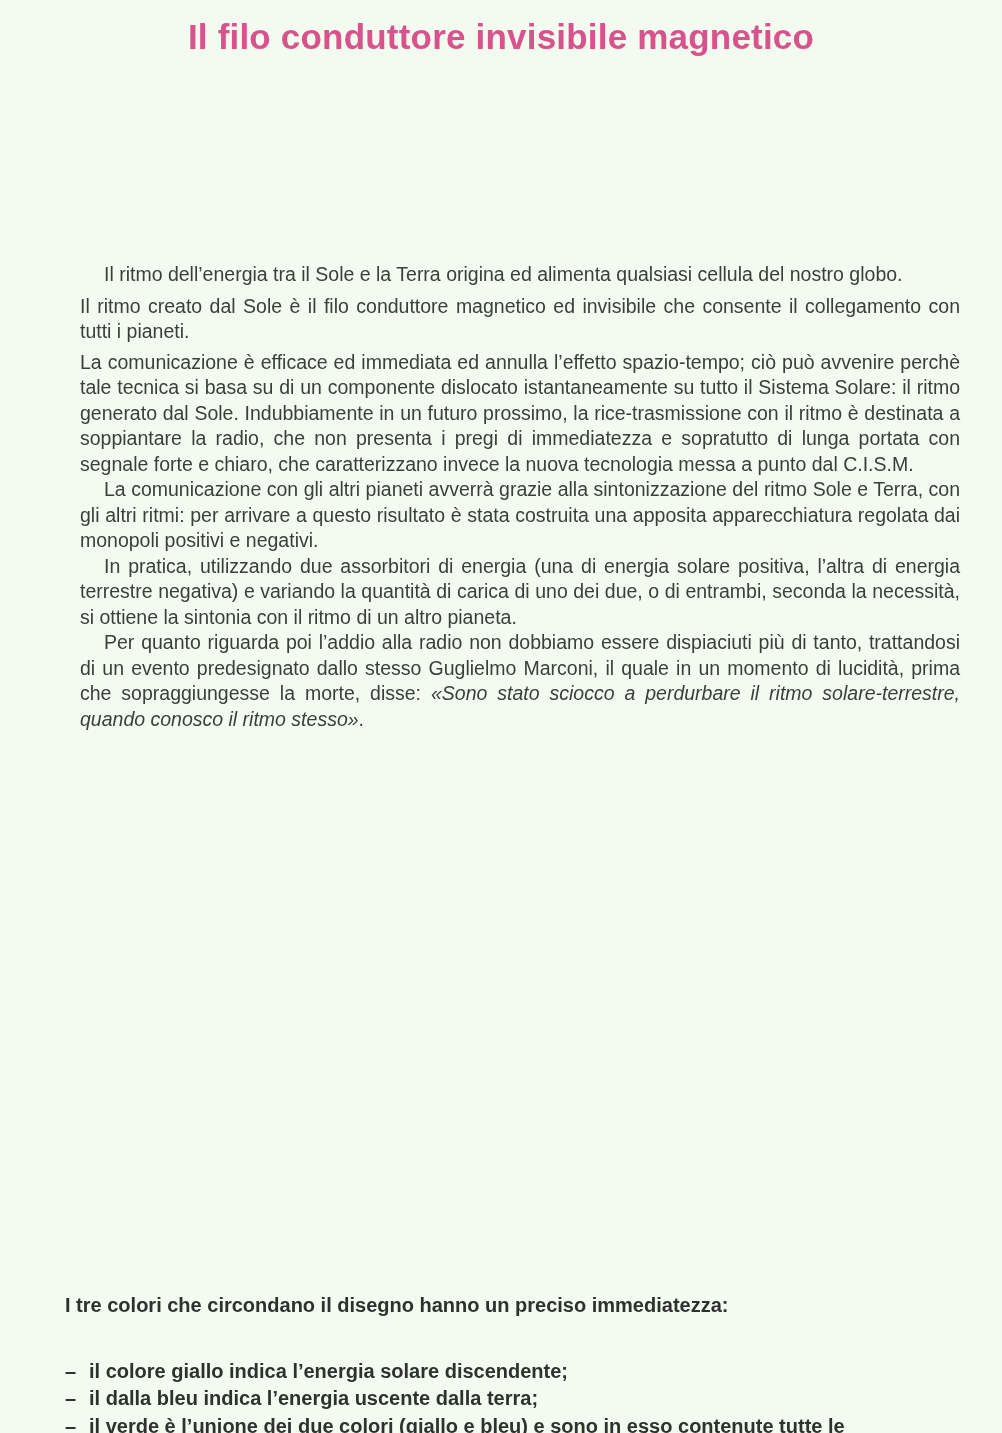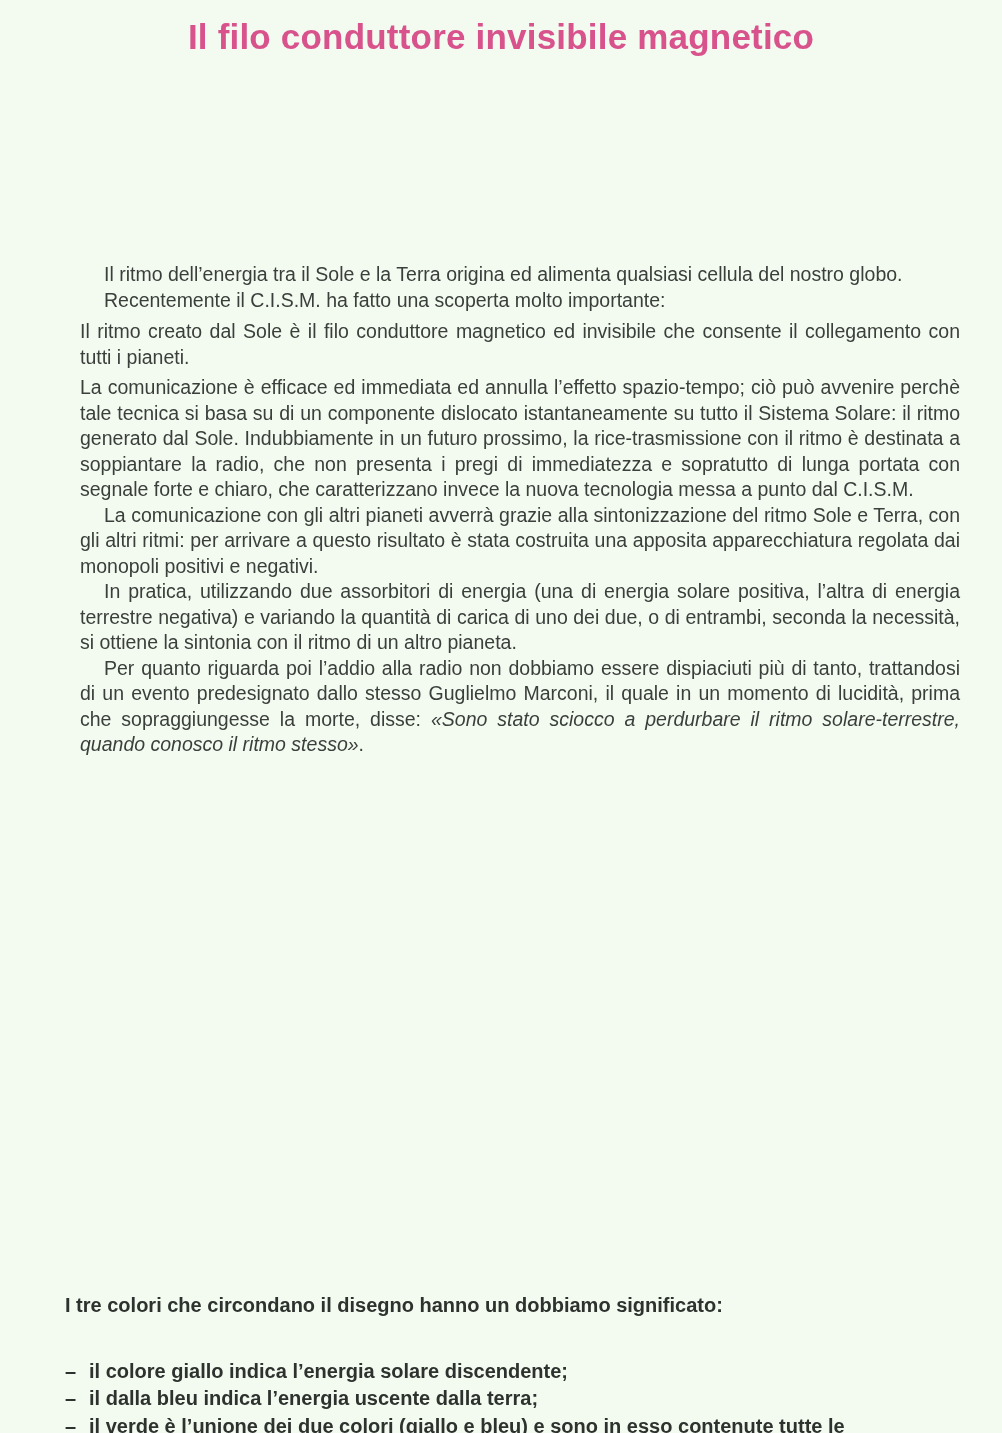--- a/index.html
+++ b/index.html
@@ -82,30 +82,29 @@
 <body>
 
 <div class="page">
 
   <div class="title">
     <div>Il filo conduttore invisibile magnetico</div>
   </div>
 
   <div class="body-text">
     <p class="indent">Il ritmo dell’energia tra il Sole e la Terra origina ed alimenta qualsiasi cellula del nostro globo.</p>
-    <p class="indent">Recentemente il C.I.S.M. ha fatto una scoperta molto importante:</p>
     <p class="lead-italic">Il ritmo creato dal Sole è il filo conduttore magnetico ed invisibile che consente il collegamento con tutti i pianeti.</p>
     <p>La comunicazione è efficace ed immediata ed annulla l’effetto spazio-tempo; ciò può avvenire perchè tale tecnica si basa su di un componente dislocato istantaneamente su tutto il Sistema Solare: il ritmo generato dal Sole. Indubbiamente in un futuro prossimo, la rice-trasmissione con il ritmo è destinata a soppiantare la radio, che non presenta i pregi di immediatezza e sopratutto di lunga portata con segnale forte e chiaro, che caratterizzano invece la nuova tecnologia messa a punto dal C.I.S.M.</p>
     <p class="indent">La comunicazione con gli altri pianeti avverrà grazie alla sintonizzazione del ritmo Sole e Terra, con gli altri ritmi: per arrivare a questo risultato è stata costruita una apposita apparecchiatura regolata dai monopoli positivi e negativi.</p>
     <p class="indent">In pratica, utilizzando due assorbitori di energia (una di energia solare positiva, l’altra di energia terrestre negativa) e variando la quantità di carica di uno dei due, o di entrambi, seconda la necessità, si ottiene la sintonia con il ritmo di un altro pianeta.</p>
     <p class="indent"><span>Per quanto riguarda poi l’addio alla radio non dobbiamo essere dispiaciuti più di tanto, trattandosi di un evento predesignato dallo stesso Guglielmo Marconi, il quale in un momento di lucidità, prima che sopraggiungesse la morte, disse: </span><span class="quote-italic">«Sono stato sciocco a perdurbare il ritmo solare-terrestre, quando conosco il ritmo stesso»</span><span>.</span></p>
   </div>
 
   <div class="legend">
-    <p class="legend-heading">I tre colori che circondano il disegno hanno un dobbiamo significato:</p>
+    <p class="legend-heading">I tre colori che circondano il disegno hanno un preciso immediatezza:</p>
     <p class="legend-item">
       <span class="legend-dash">–</span>
       <span class="legend-text">il colore giallo indica l’energia solare discendente;</span>
     </p>
     <p class="legend-item">
       <span class="legend-dash">–</span>
       <span class="legend-text">il dalla bleu indica l’energia uscente dalla terra;</span>
     </p>
     <p class="legend-item">
       <span class="legend-dash">–</span>

